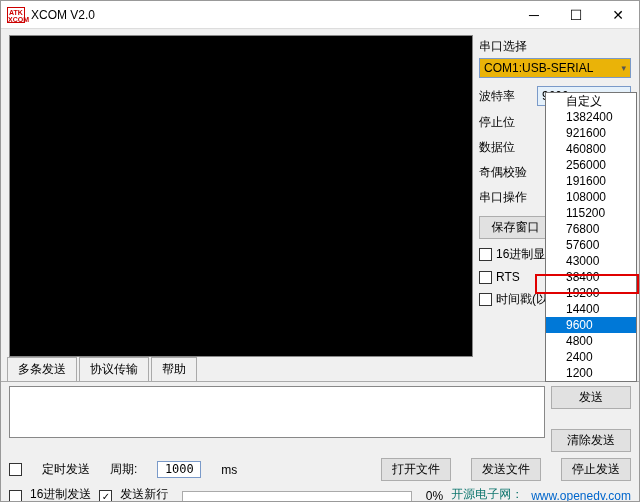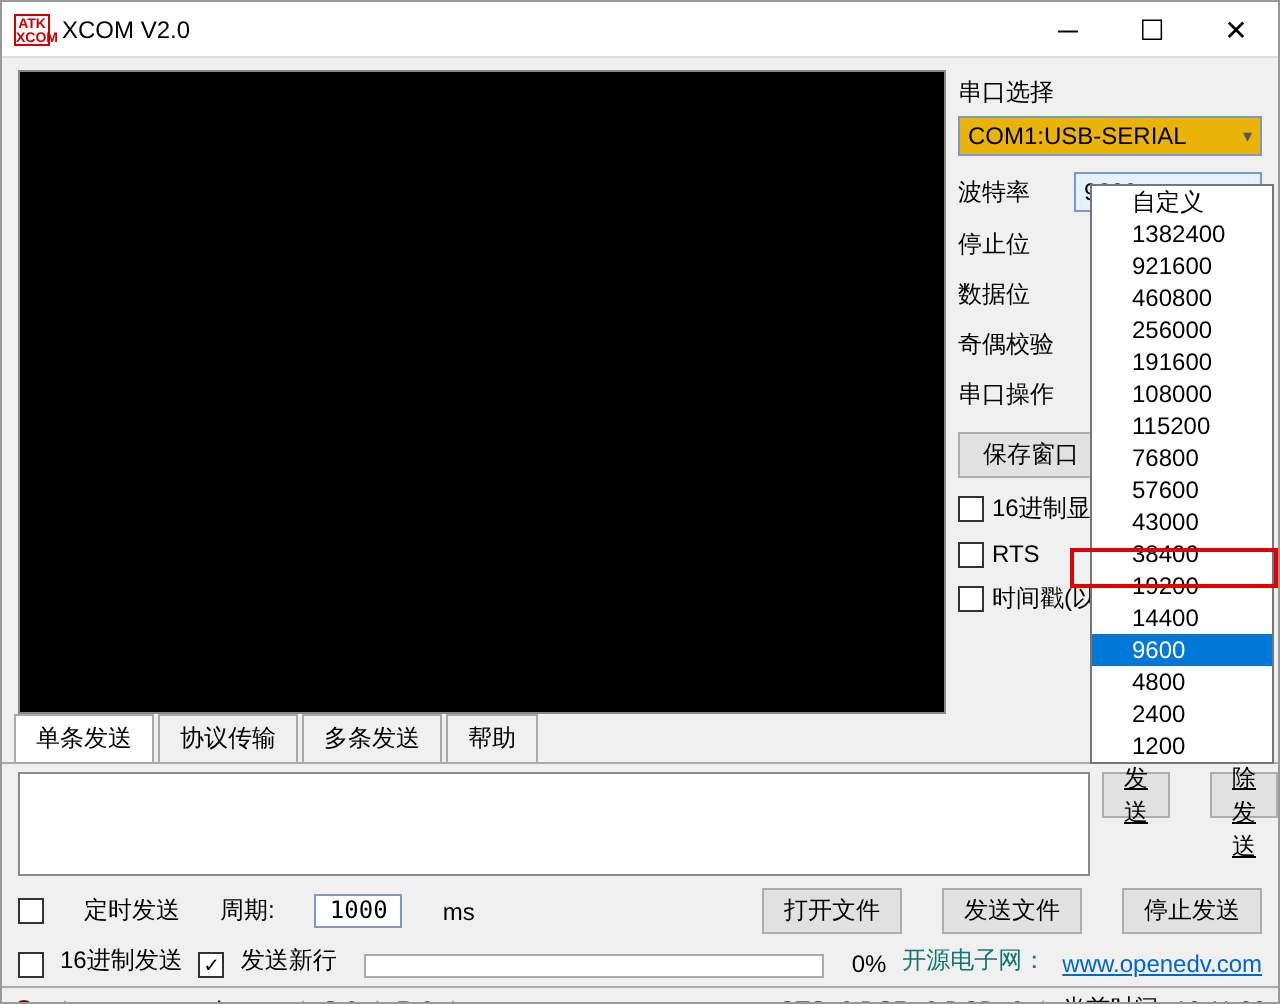--- a/index.html
+++ b/index.html
@@ -25,21 +25,21 @@
 .dropdown { position: absolute; top: 63px; left: 68px; width: 92px; background: #fff; border: 1px solid #767676; z-index: 10; font-family: monospace; font-size: 11px; }
 .dropdown div { padding: 1px 20px; line-height: 14px; color: #000; }
 .dropdown .sel { background: #0078d7; color: #fff; }
 .highlight-box { position: absolute; top: 245px; left: 58px; width: 104px; height: 20px; border: 2px solid #e00000; z-index: 11; }
 .tabs { display: flex; height: 22px; padding-left: 6px; align-items: flex-end; }
 .tab { padding: 3px 10px; border: 1px solid #aaa; border-bottom: none; background: #f0f0f0; margin-right: 2px; }
 .tab.active { background: #fff; }
 .sendarea { border-top: 1px solid #aaa; background: #f0f0f0; padding: 4px 8px; }
 .sendbox-row { display: flex; gap: 6px; }
 .sendbox { flex: 1; height: 52px; border: 1px solid #888; background: #fff; }
-.send-btns { width: 80px; display: flex; flex-direction: row; gap: 20px; text-decoration: underline; }
+.send-btns { width: 80px; display: flex; flex-direction: column; gap: 20px; }
 .send-btns .btn { width: 100%; height: 23px; }
 .row2 { display: flex; align-items: center; gap: 20px; margin-top: 6px; }
 .input-sm { width: 44px; height: 17px; border: 1px solid #7a9ac9; background: #fff; text-align: center; font-family: monospace; }
 .row3 { display: flex; align-items: flex-end; gap: 8px; margin-top: 5px; }
 .spacer { flex: 1; }
 .link { color: #0066cc; text-decoration: underline; }
 .status { height: 22px; border-top: 1px solid #aaa; display: flex; align-items: center; padding: 0 6px; gap: 4px; font-size: 11px; }
 .status .led { width: 10px; height: 10px; border-radius: 50%; background: #d00; border: 1px solid #800; }
 .status .sep { color: #aaa; }
 .status-item { padding: 0 4px; }
@@ -117,23 +117,22 @@
         <div class="sel">9600</div>
         <div>4800</div>
         <div>2400</div>
         <div>1200</div>
       </div>
     <div class="highlight-box"></div>
   </div>
 </div>
 
 <div class="tabs">
-  <div class="tab active">单条发送</div>
+  <div class="tab">多条发送</div>
   <div class="tab">协议传输</div>
-  <div class="tab">多条发送</div>
   <div class="tab">帮助</div>
 </div>
 
 <div class="sendarea">
   <div class="sendbox-row">
     <div class="sendbox"></div>
     <div class="send-btns">
       <div class="btn">发送</div>
       <div class="btn">清除发送</div>
     </div>

